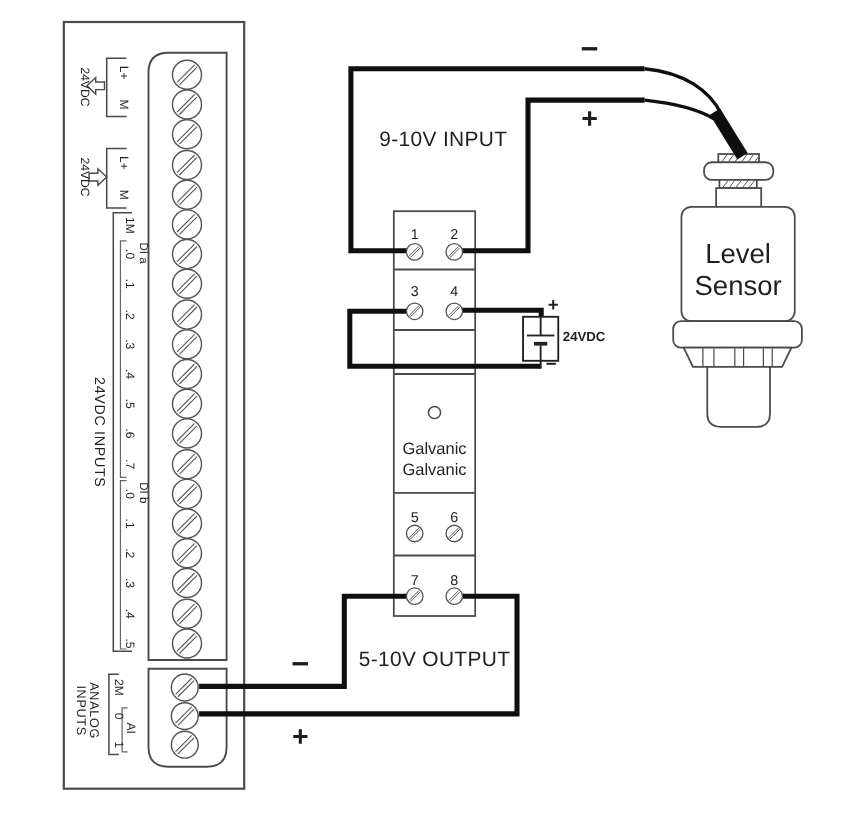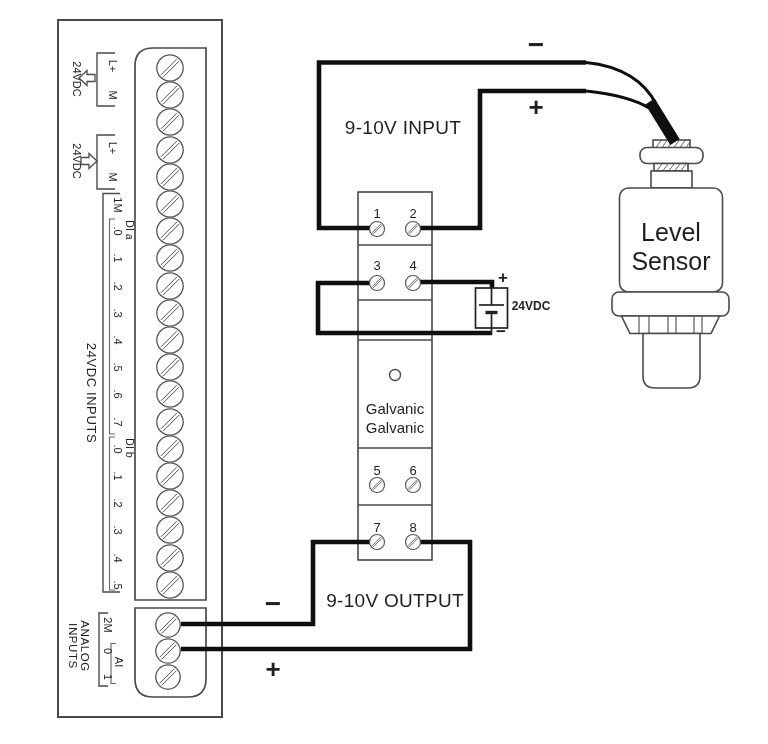--- a/index.html
+++ b/index.html
@@ -199,21 +199,21 @@
 <div class="lab v s11" style="left:117px;top:585px">.5</div>
 
 <div class="lab v s115" style="left:84px;top:646px">ANALOG</div>
 <div class="lab v s115" style="left:72px;top:646px">INPUTS</div>
 <div class="lab v s11" style="left:107px;top:625px">2M</div>
 <div class="lab v s11" style="left:107px;top:651px">0</div>
 <div class="lab v s11" style="left:107px;top:677px">1</div>
 <div class="lab v s11" style="left:118px;top:662px">AI</div>
 
 <div class="lab s19" style="left:403px;top:127px">9-10V INPUT</div>
-<div class="lab s19" style="left:395px;top:600px">9-10V OUTPUT</div>
+<div class="lab s19" style="left:395px;top:600px">5-10V OUTPUT</div>
 
 <div class="lab s15" style="left:395px;top:408px">Galvanic</div>
 <div class="lab s15" style="left:395px;top:427px">Galvanic</div>
 <div class="lab s13" style="left:377px;top:213px">1</div>
 <div class="lab s13" style="left:413px;top:213px">2</div>
 <div class="lab s13" style="left:377px;top:265px">3</div>
 <div class="lab s13" style="left:413px;top:265px">4</div>
 <div class="lab s13" style="left:377px;top:470px">5</div>
 <div class="lab s13" style="left:413px;top:470px">6</div>
 <div class="lab s13" style="left:377px;top:527px">7</div>

